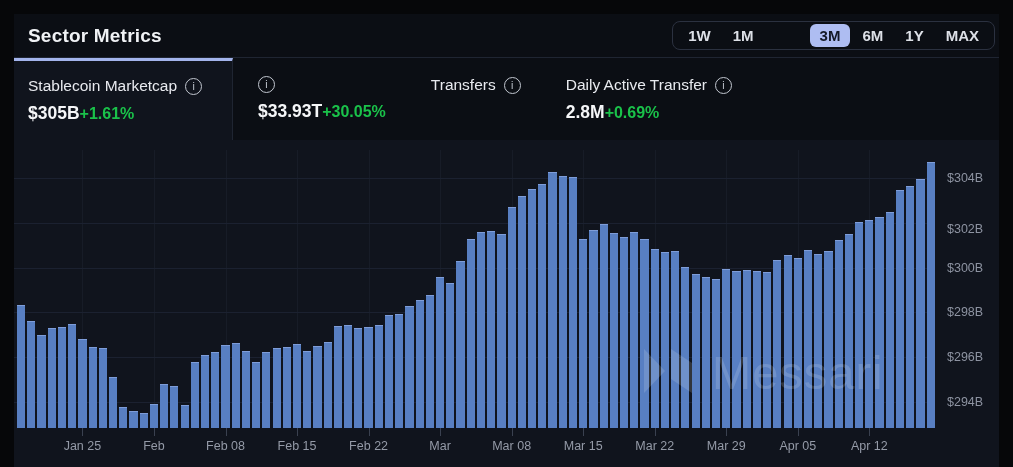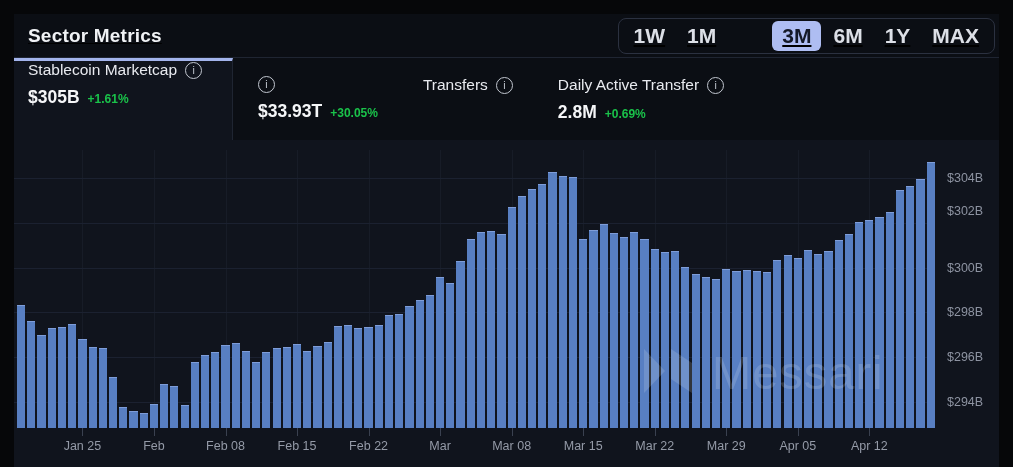--- a/index.html
+++ b/index.html
@@ -1,33 +1,33 @@
 <!DOCTYPE html>
 <html><head>
 <meta charset="utf-8">
 <style>
   html,body{margin:0;padding:0;background:#060709;width:1013px;height:467px;overflow:hidden;
     font-family:"Liberation Sans",sans-serif;-webkit-font-smoothing:antialiased;}
   .panel{position:absolute;left:14px;top:14px;width:985px;height:453px;}
   .header-row{height:44px;display:flex;justify-content:space-between;align-items:center;
-    background:#0b0e14;border-bottom:1px solid #1f2532;box-sizing:border-box;padding:0 4px 0 14px;text-decoration:underline;}
+    background:#0b0e14;border-bottom:1px solid #1f2532;box-sizing:border-box;padding:0 4px 0 14px;}
   .title{font-size:19px;font-weight:bold;color:#f0f2f5;letter-spacing:.2px;}
   .tf{display:flex;align-items:center;border:1px solid #2b3140;border-radius:8px;padding:2px 5px;gap:2px;}
-  .tf-btn{font-size:21px;font-weight:600;color:#dde0e7;padding:3px 10px;border-radius:6px;
+  .tf-btn{font-size:15px;font-weight:600;color:#dde0e7;padding:3px 10px;border-radius:6px;
     background:transparent;border:none;cursor:pointer;font-family:inherit;}
   .tf-btn.sel{background:#aebdf2;color:#141927;margin-left:44px;}
   .tabs-row{height:82px;display:flex;background:#0b0e14;box-sizing:border-box;}
   .tab{padding:18px 0 0 13px;margin-right:32px;box-sizing:border-box;cursor:pointer;}
   .tab.sel{width:219px;background:#10141d;border-top:3px solid #a3b4ec;border-right:1px solid #1f2532;
-    padding:0 0 0 14px;margin-right:12px;}
+    padding:16px 0 0 14px;margin-right:12px;}
   .tab-label{font-size:15.5px;color:#e8eaef;display:flex;align-items:center;gap:8px;white-space:nowrap;}
   .info-i{width:15px;height:15px;border:1px solid #c2c7d0;border-radius:50%;font-size:10.5px;
     color:#c2c7d0;display:inline-flex;align-items:center;justify-content:center;line-height:1;flex:none;}
   .tab-value-row{margin-top:8px;font-size:17.5px;font-weight:bold;color:#f5f6f8;white-space:nowrap;}
-  .tab-change{margin-left:8px;font-size:12px;}
+  .tab-change{font-size:16px;}
   .chart{position:absolute;top:126px;left:0;width:985px;height:327px;background:#10141d;}
   .plot{position:absolute;left:0;top:0;width:921px;height:288px;}
   .hgrid{position:absolute;left:0;width:921px;height:1px;background:#1b2130;}
   .vgrid{position:absolute;top:10px;bottom:0;width:1px;background:#171c27;}
   .ylab{position:absolute;left:933px;transform:translateY(-50%);font-size:12.5px;color:#8d93a1;}
   .bar{position:absolute;bottom:0;background:#587fc2;border-top:1px solid #7e9dd9;box-sizing:border-box;}
   .xtick{position:absolute;top:288px;width:1px;height:8px;background:#3a4150;}
   .xlab{position:absolute;top:299px;transform:translateX(-50%);font-size:12.5px;color:#949aa7;white-space:nowrap;}
   .wm{position:absolute;left:630px;top:205px;display:flex;align-items:center;gap:16px;pointer-events:none;}
   .wm-text{font-size:47px;color:rgba(255,255,255,0.15);letter-spacing:1px;}
@@ -192,21 +192,21 @@
     <div class="wm">
       <span>
         <svg width="52" height="50" viewBox="0 0 52 50">
           <polygon points="0,3 21,25 0,47" fill="rgba(255,255,255,0.14)"></polygon>
           <polygon points="27,3 48,17 48,47 27,33" fill="rgba(255,255,255,0.14)"></polygon>
         </svg>
       </span>
       <span class="wm-text">Messari</span>
     </div>
   <div class="ylab" style="top: 38.08px;">$304B</div>
-      <div class="ylab" style="top: 71px;">$302B</div>
+      <div class="ylab" style="top: 89px;">$302B</div>
       <div class="ylab" style="top: 127.68px;">$300B</div>
       <div class="ylab" style="top: 172.48px; text-align: right;">$298B</div>
       <div class="ylab" style="top: 217.28px;">$296B</div>
       <div class="ylab" style="top: 262.08px;">$294B</div>
       <div class="xtick" style="left: 68.42px;"></div>
       <div class="xlab" style="left: 68.42px;">Jan 25</div>
       <div class="xtick" style="left: 139.96px;"></div>
       <div class="xlab" style="left: 139.96px;">Feb</div>
       <div class="xtick" style="left: 211.5px;"></div>
       <div class="xlab" style="left: 211.5px;">Feb 08</div>

